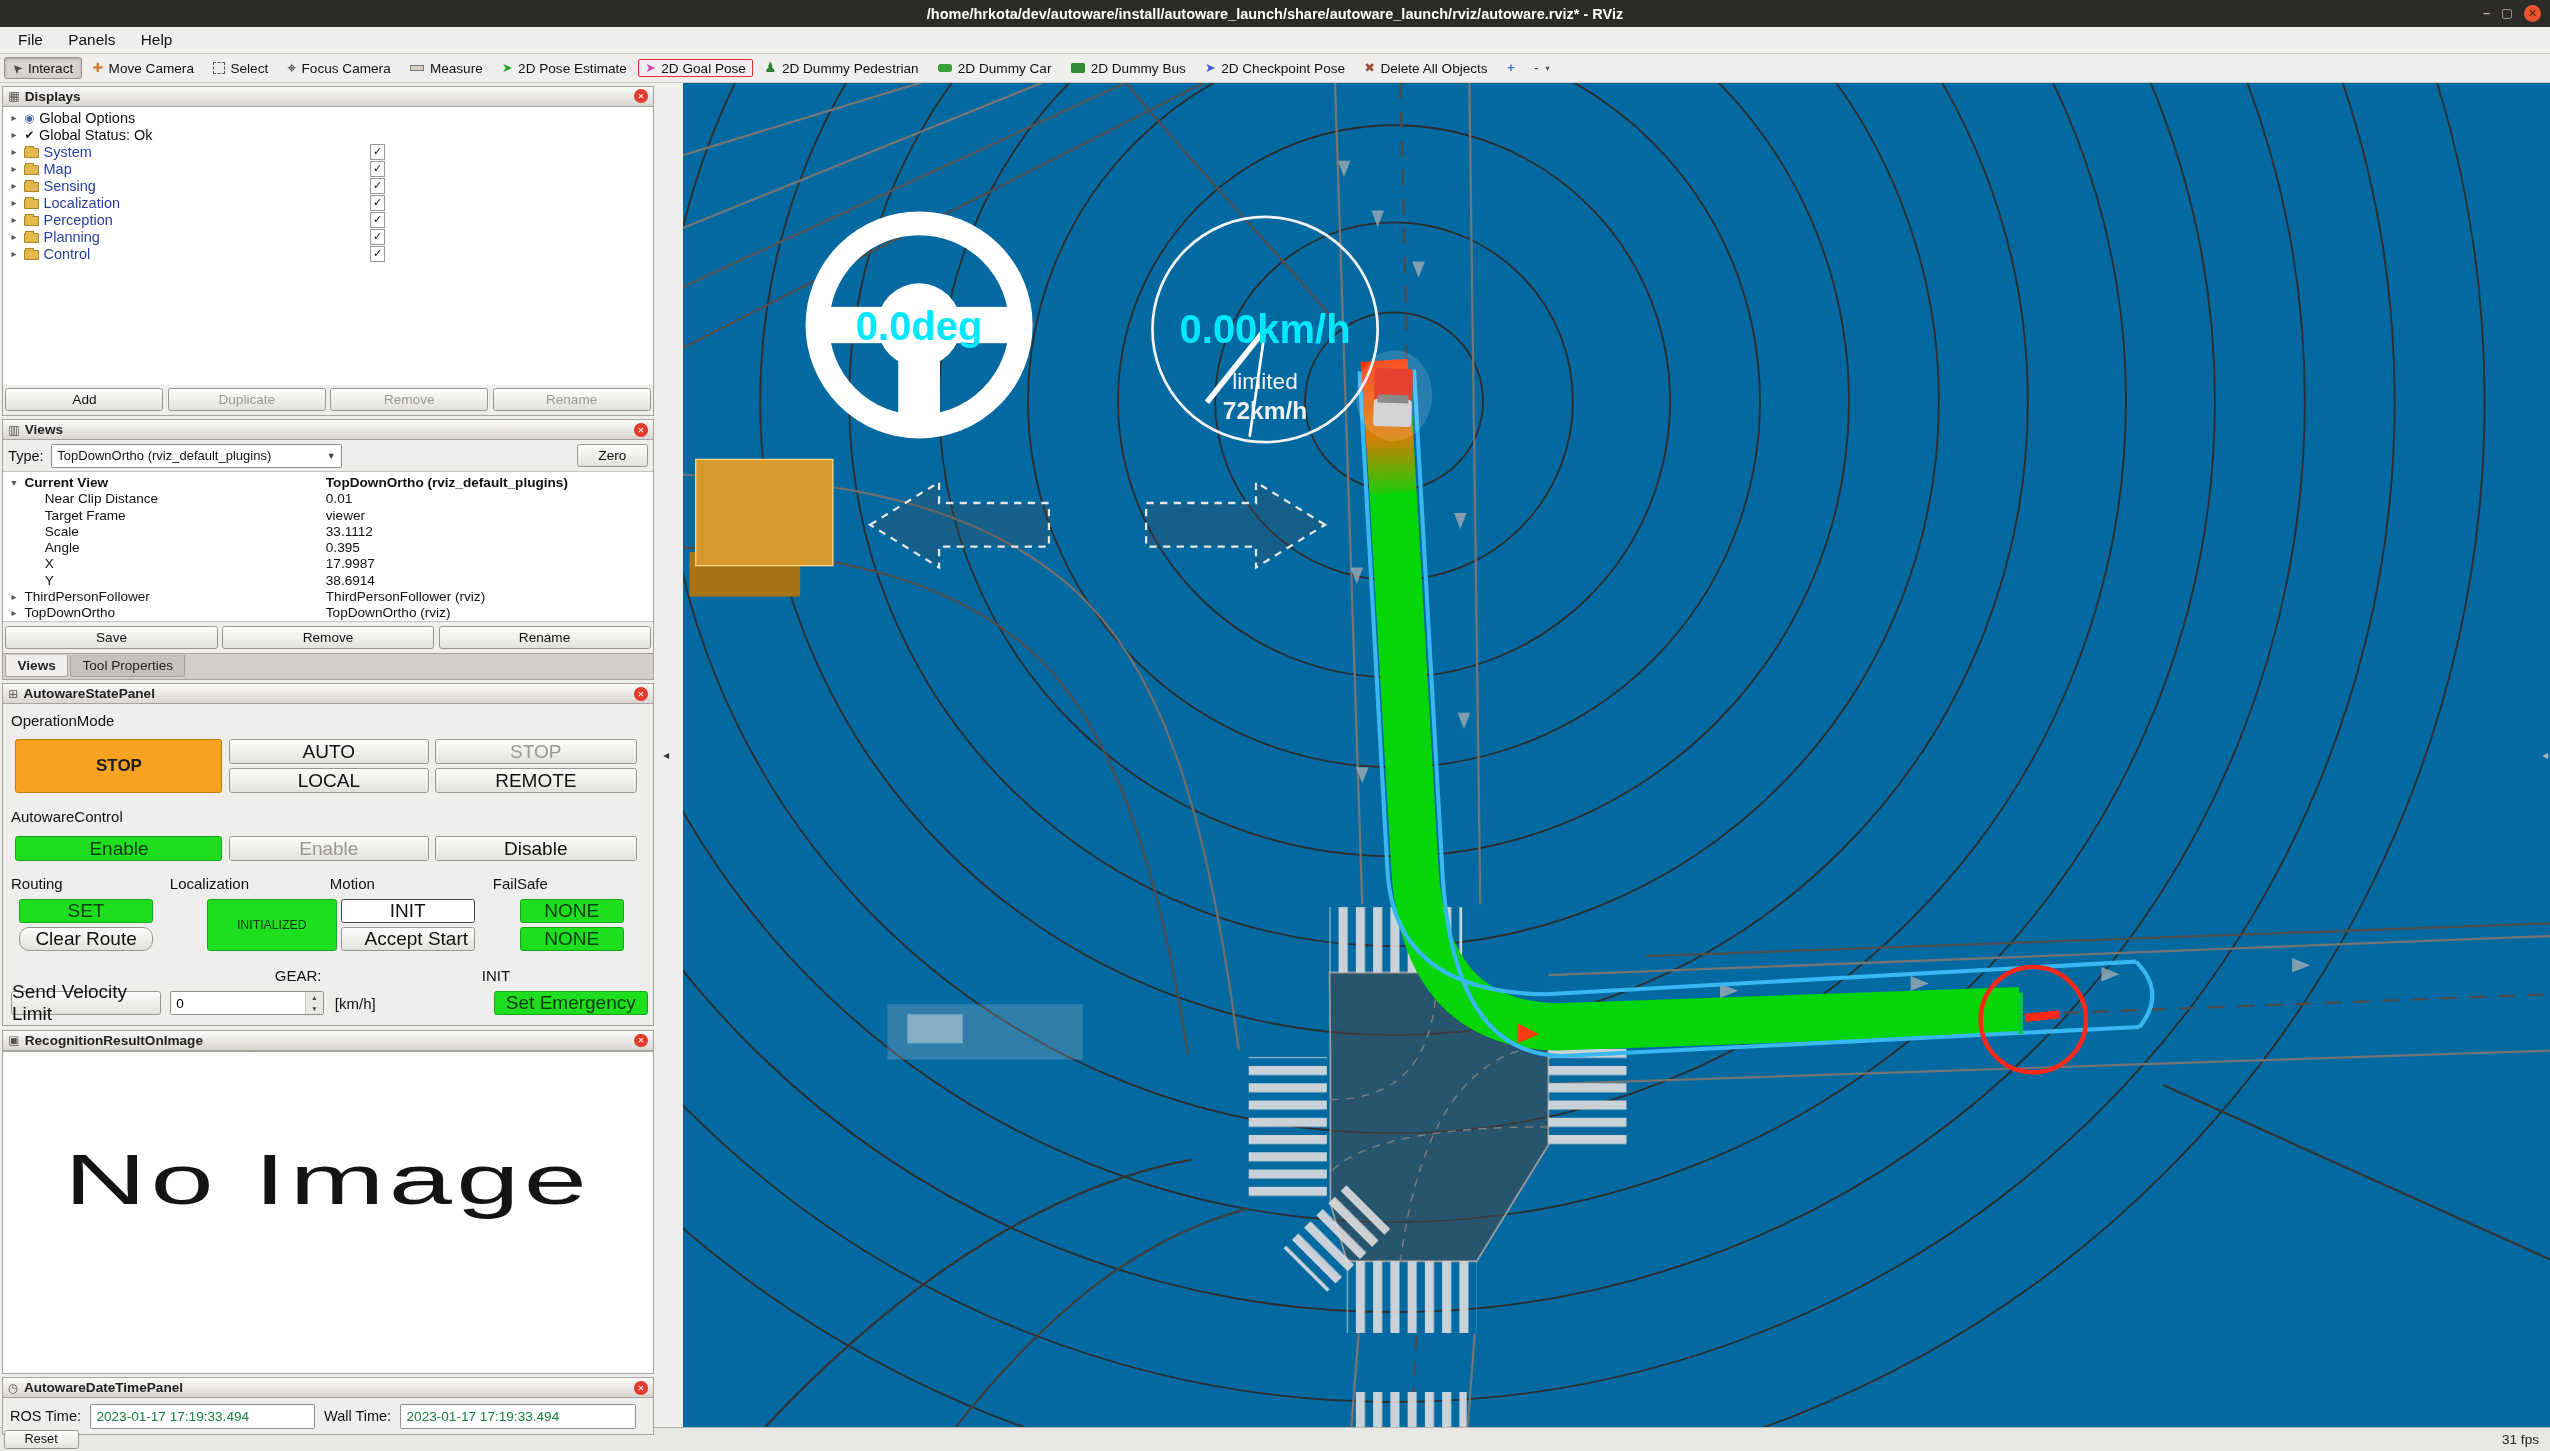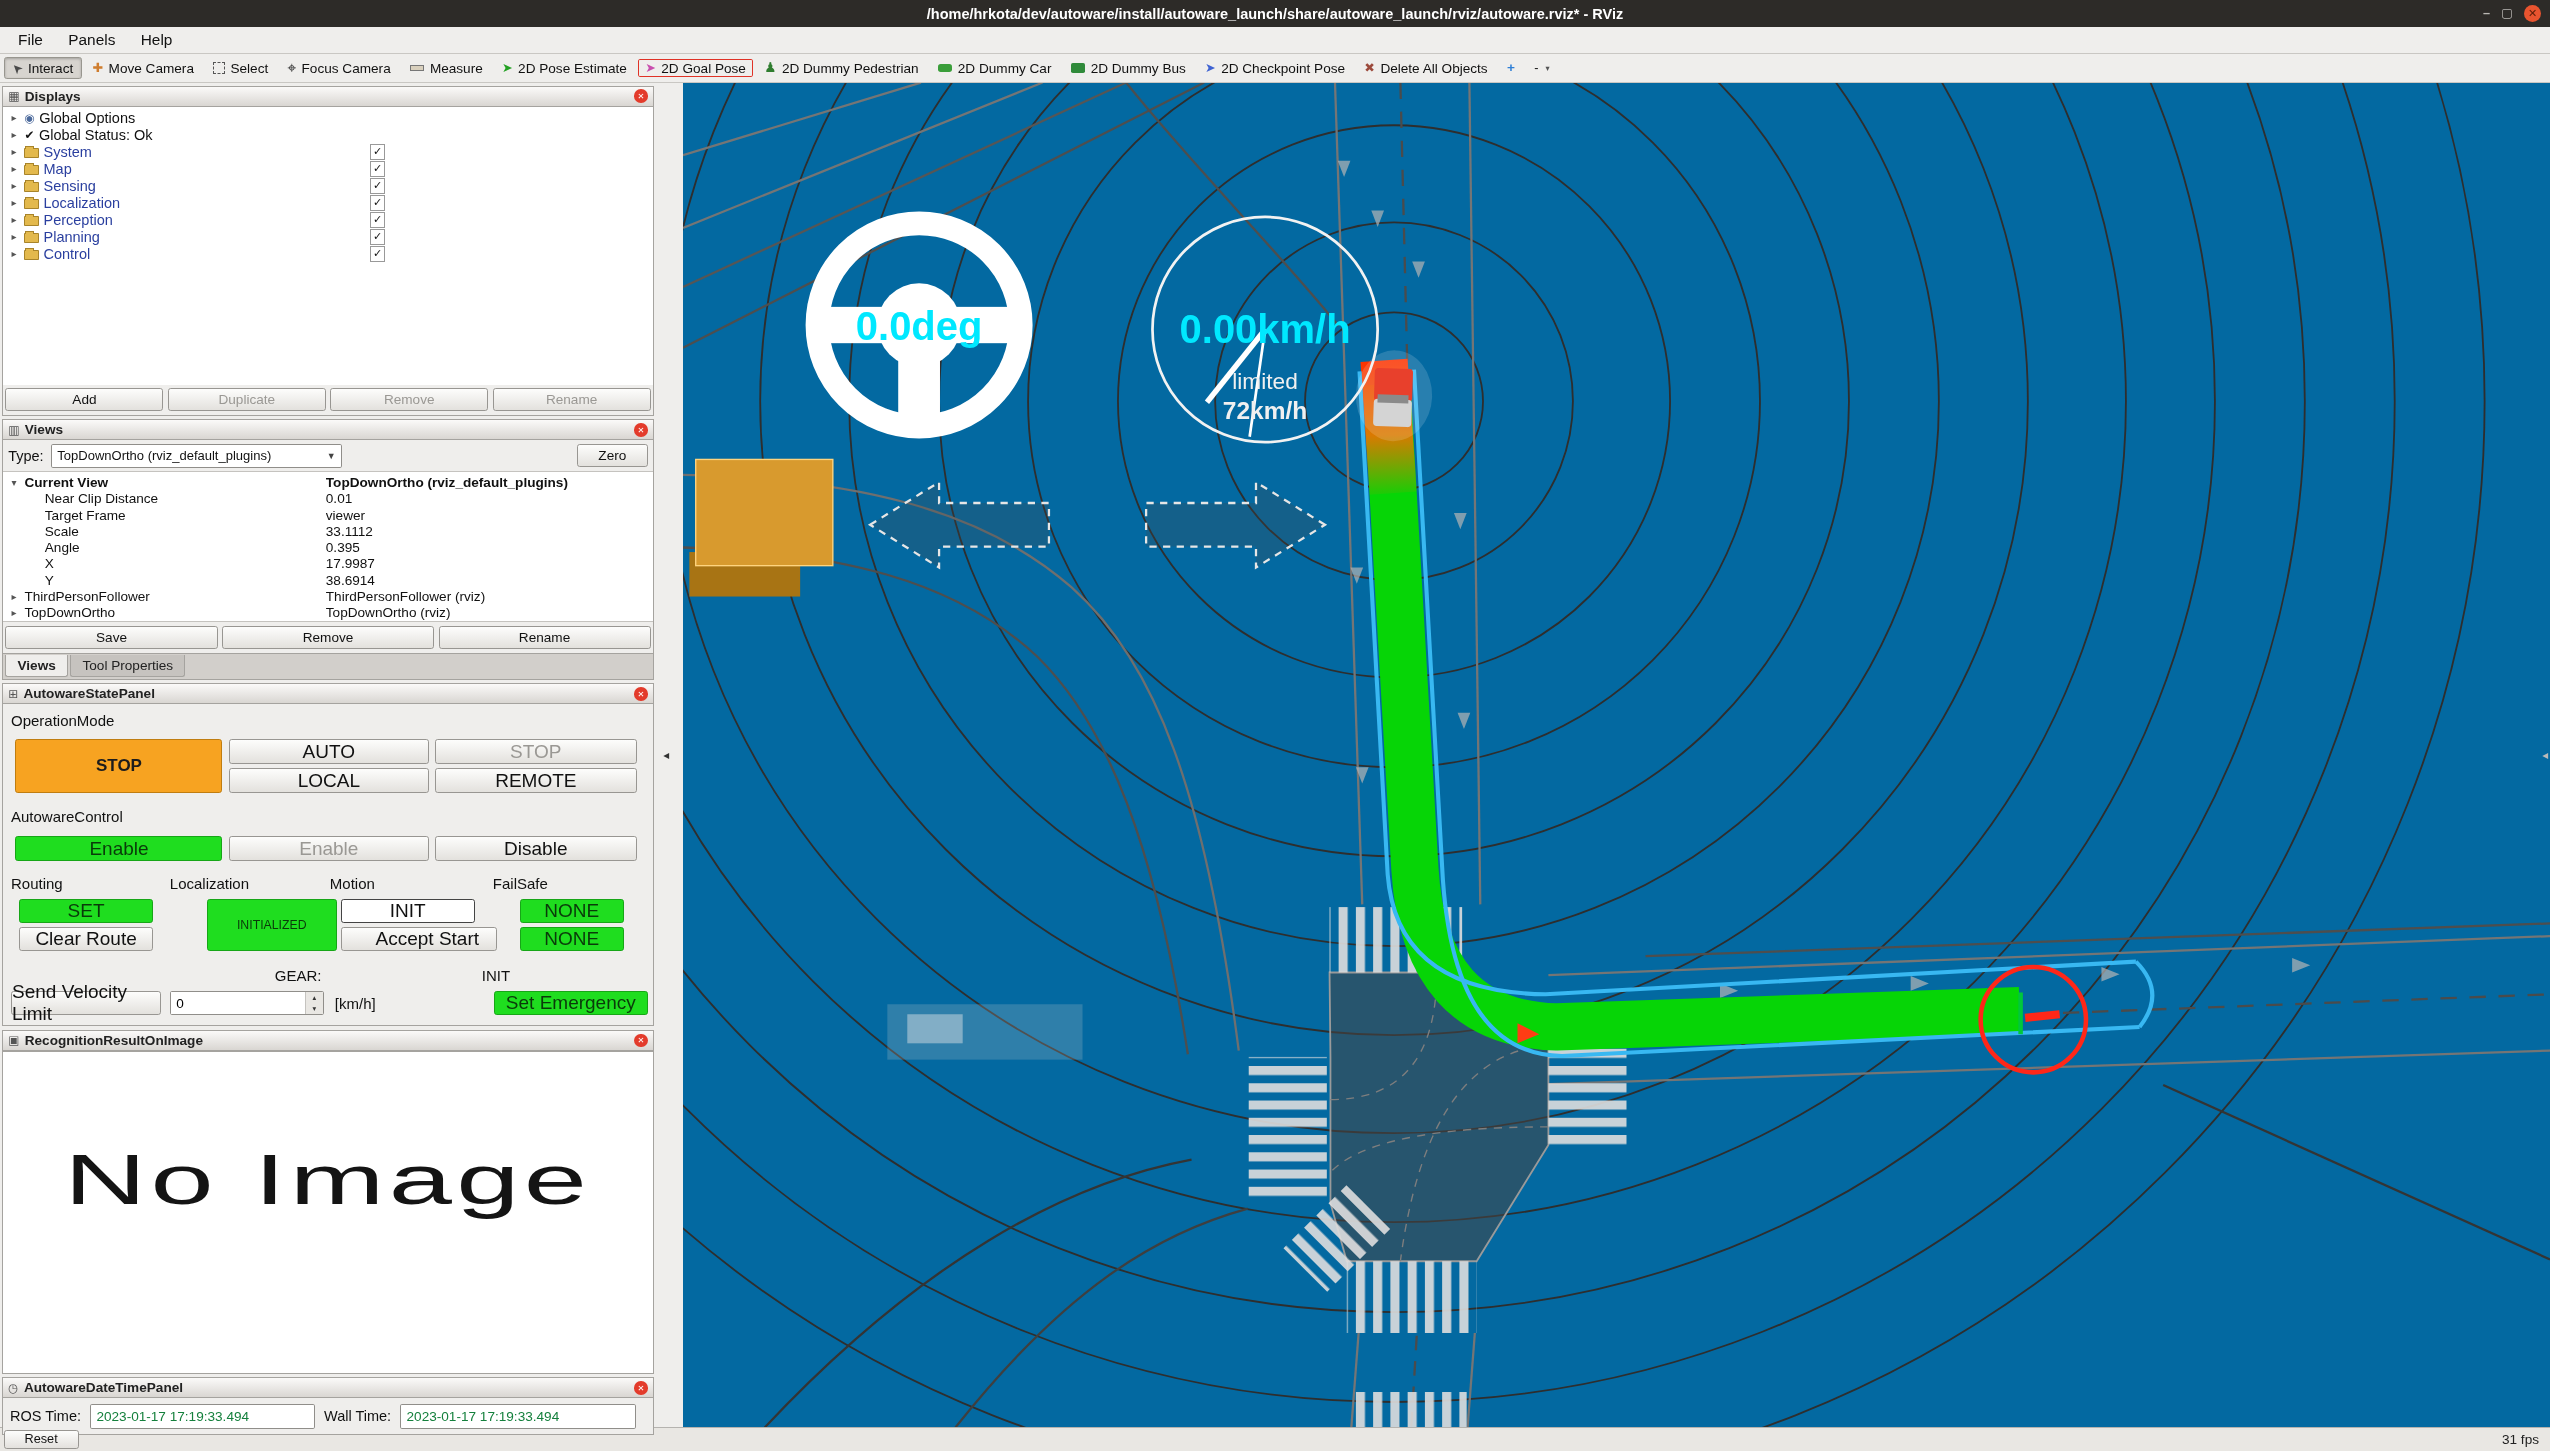--- a/index.html
+++ b/index.html
@@ -354,24 +354,24 @@
         <div class="sbtn green" style="left:12.7px;top:132px;width:207px;height:24.5px;">Enable</div>
         <div class="sbtn disabled" style="left:226px;top:132px;width:200px;height:24.5px;">Enable</div>
         <div class="sbtn" style="left:432px;top:132px;width:202px;height:24.5px;">Disable</div>
 
         <span class="slabel" style="left:8.2px;top:171px;">Routing</span>
         <span class="slabel" style="left:167px;top:171px;">Localization</span>
         <span class="slabel" style="left:327px;top:171px;">Motion</span>
         <span class="slabel" style="left:490px;top:171px;">FailSafe</span>
 
         <div class="sbtn green" style="left:16.3px;top:195px;width:134px;height:23.6px;">SET</div>
-        <div class="sbtn" style="left:16.3px;top:223px;width:134px;height:23.6px;">Clear Route</div>
+        <div class="sbtn" style="left:16.3px;top:223px;width:134px;height:23.6px;border-radius:10px;">Clear Route</div>
         <div class="sbtn green" style="left:182px;top:195px;width:130px;height:52px;font-size:12.3px;margin-left:22px;">INITIALIZED</div>
         <div class="sbtn outline-dark" style="left:338px;top:195px;width:134px;height:23.6px;">INIT</div>
-        <div class="sbtn" style="left:338px;top:223px;width:156px;height:23.6px;padding-left:17px;">Accept Start</div>
+        <div class="sbtn" style="left:338px;top:223px;width:134px;height:23.6px;padding-left:17px;">Accept Start</div>
         <div class="sbtn green" style="left:517px;top:195px;width:104px;height:23.6px;">NONE</div>
         <div class="sbtn green" style="left:517px;top:223px;width:104px;height:23.6px;">NONE</div>
 
         <span class="slabel" style="left:272px;top:263px;">GEAR:</span>
         <span class="slabel" style="left:479px;top:263px;">INIT</span>
 
         <div class="sbtn" style="left:8.2px;top:287px;width:150px;height:23.6px;">Send Velocity Limit</div>
         <div class="spin" style="left:167px;top:287px;width:154px;height:23.6px;">
           <input value="0" style="">
           <div class="arrows">

